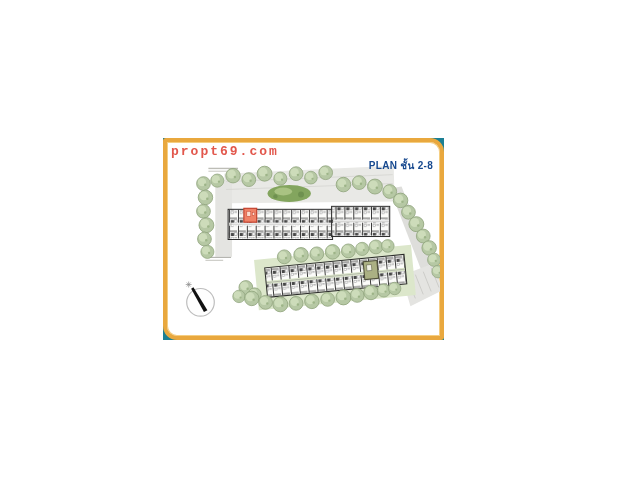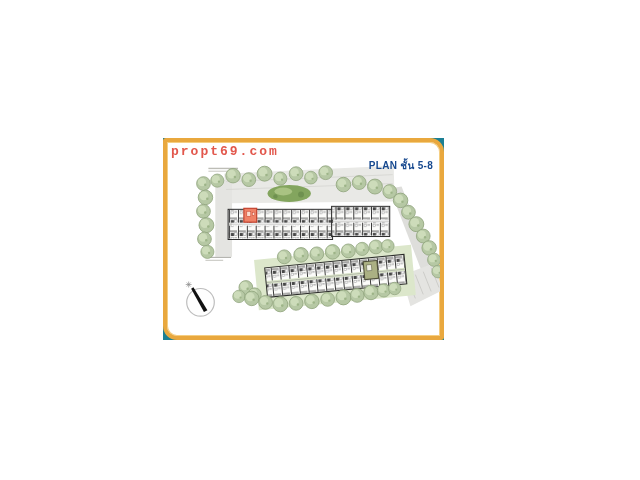--- a/index.html
+++ b/index.html
@@ -173,15 +173,15 @@
         <g stroke="#8A8A8A" stroke-width="0.7">
           <line x1="19" y1="144" x2="25" y2="144"></line>
           <line x1="22" y1="141" x2="22" y2="147"></line>
           <line x1="20" y1="142" x2="24" y2="146"></line>
           <line x1="24" y1="142" x2="20" y2="146"></line>
         </g>
       </g>
     </svg>
 
     <span class="watermark">propt69.com</span>
-    <span class="plan-title">PLAN ชั้น 5-8</span>
+    <span class="plan-title">PLAN ชั้น 2-8</span>
   </div>
 </div>
 
 </body></html>

